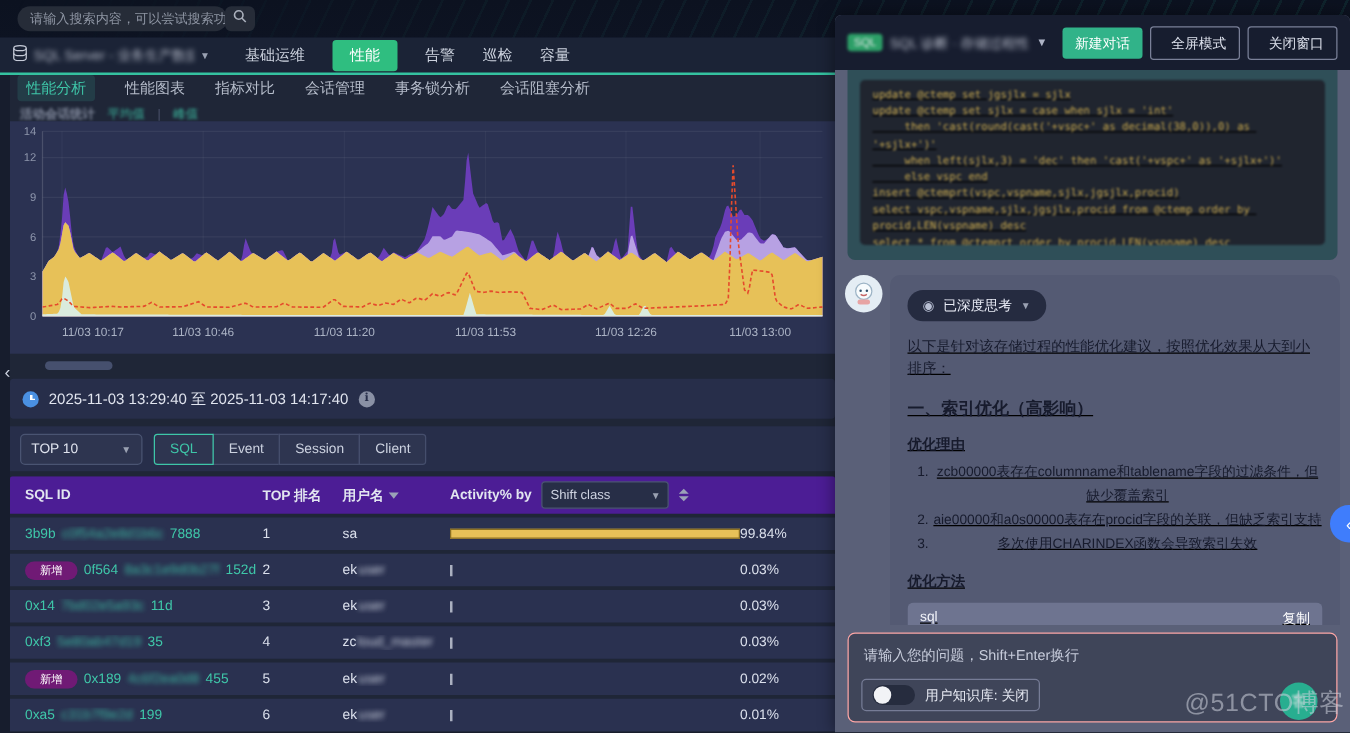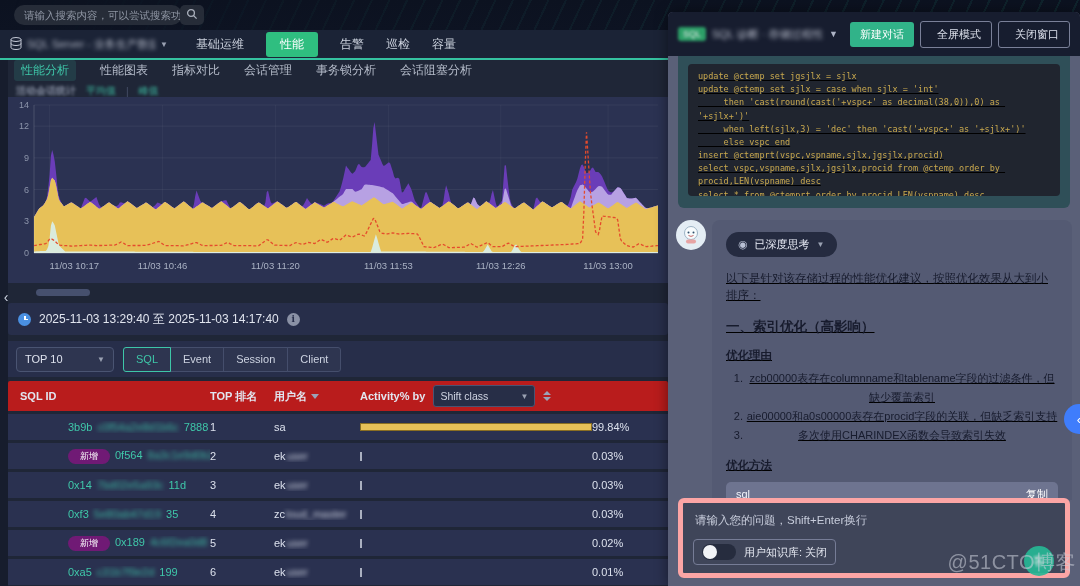--- a/index.html
+++ b/index.html
@@ -65,36 +65,36 @@
   .top-select{width:80px;height:23px;background:#2e3550;border:1px solid #4a5472;border-radius:4px;
     color:#dfe3ee;font-size:11px;display:flex;align-items:center;justify-content:space-between;padding:0 8px;}
   .seg-group{display:flex;}
   .seg-btn{height:23px;padding:0 12px;background:#2e3550;border:1px solid #454e6c;color:#ccd2e0;font-size:11px;
     display:flex;align-items:center;margin-left:-1px;}
   .seg-btn:first-child{border-radius:3px 0 0 3px;}
   .seg-btn:last-child{border-radius:0 3px 3px 0;}
   .seg-btn.active{color:#3ec6a8;border-color:#3ec6a8;position:relative;z-index:1;}
 
   .table{position:absolute;left:8px;top:381px;width:660px;height:205px;overflow:hidden;}
-  .thead{height:30px;background:#b91c1c;border-radius:2px 2px 0 0;display:grid;
+  .thead{height:30px;background:#4c1d95;border-radius:2px 2px 0 0;display:grid;
     grid-template-columns:190px 64px 86px 1fr 64px;align-items:center;padding:0 12px;
     color:#e2e6f0;font-size:11px;font-weight:bold;}
   .th-user{display:flex;align-items:center;gap:4px;}
   .funnel{width:0;height:0;border-left:4px solid transparent;border-right:4px solid transparent;border-top:5px solid #9ba2b8;}
   .th-activity{display:flex;align-items:center;gap:8px;}
   .wait-select{width:88px;height:20px;background:#272e47;border:1px solid #4a5472;border-radius:3px;
     color:#cfd4e2;font-size:10.5px;font-weight:normal;display:flex;align-items:center;justify-content:space-between;padding:0 6px;}
   .sort-arrows{display:flex;flex-direction:column;gap:2px;}
   .sort-arrows i{width:0;height:0;border-left:4px solid transparent;border-right:4px solid transparent;}
   .sort-up{border-bottom:4px solid #9ba2b8;}
   .sort-down{border-top:4px solid #9ba2b8;}
   .trow{height:26px;margin-top:3px;background:#2a3150;display:grid;
     grid-template-columns:190px 64px 86px 1fr 64px;align-items:center;padding:0 12px;
     color:#dbe0ec;font-size:11px;}
-  .c-id{color:#3fc7a9;display:flex;gap:5px;white-space:nowrap;overflow:hidden;margin-left:48px;}
+  .c-id{color:#3fc7a9;display:flex;align-items:center;gap:5px;white-space:nowrap;overflow:hidden;}
   .badge{background:#701a75;color:#fff;font-size:9px;padding:1px 12px;border-radius:8px;flex:0 0 auto;font-family:Liberation Serif, serif;}
   .badge:empty{display:none;}
   .c-user{display:flex;align-items:flex-end;gap:1px;white-space:nowrap;overflow:hidden;}
   .c-bar .bar{height:8px;background:#e7c158;border:1px solid #8a6f22;box-sizing:border-box;}
   .c-bar .bar.tick{background:#aab0c0;border:none;height:9px;}
   .c-pct{text-align:left;}
 
   
   .chat-window{position:absolute;left:668px;top:12px;width:412px;height:574px;background:#5a6078;
     border-radius:5px 5px 0 0;overflow:hidden;box-shadow:0 0 14px rgba(0,0,0,.45);}
@@ -121,21 +121,21 @@
   .thought-icon{color:#b9c0d4;font-size:11px;}
   .ai-intro{font-size:11.5px;margin-top:13px;line-height:1.5;}
   .ai-h1{font-size:13.5px;font-weight:bold;margin-top:13px;}
   .ai-sub{font-size:11.5px;font-weight:bold;margin-top:12px;}
   .ai-list{margin:6px 0 0 6px;padding-left:14px;font-size:11px;line-height:1.75;text-align:center;}
   .codeblock{margin-top:9px;border-radius:5px;overflow:hidden;}
   .cb-head{background:#6e7490;color:#f2f4fa;font-size:11px;padding:5px 10px;display:flex;justify-content:space-between;align-items:center;}
   .cb-copy{color:#fff;}
 
   .chat-input{position:absolute;left:10px;right:10px;bottom:8px;height:70px;background:#3f4559;
-    border:5px solid #fca5a5;border-radius:6px;}
+    border:1px solid #fca5a5;border-radius:6px;}
   .input-ph{padding:10px 12px;color:#c7ccdb;font-size:11.5px;}
   .kb-box{position:absolute;left:10px;bottom:8px;border:1px solid #767c96;border-radius:4px;
     padding:4px 8px;display:flex;align-items:center;gap:8px;}
   .toggle{width:34px;height:16px;border-radius:9px;background:#262c3e;position:relative;}
   .toggle:after{content:"";position:absolute;left:1px;top:1px;width:14px;height:14px;border-radius:50%;background:#f2f3f6;}
   .kb-label{color:#e6e9f2;font-size:11px;white-space:nowrap;}
 
   .float-btn{position:absolute;left:1064px;top:404px;width:30px;height:30px;border-radius:50%;
     background:#3f7dfc;color:#fff;font-size:13px;display:flex;align-items:center;justify-content:center;z-index:6;}
 

